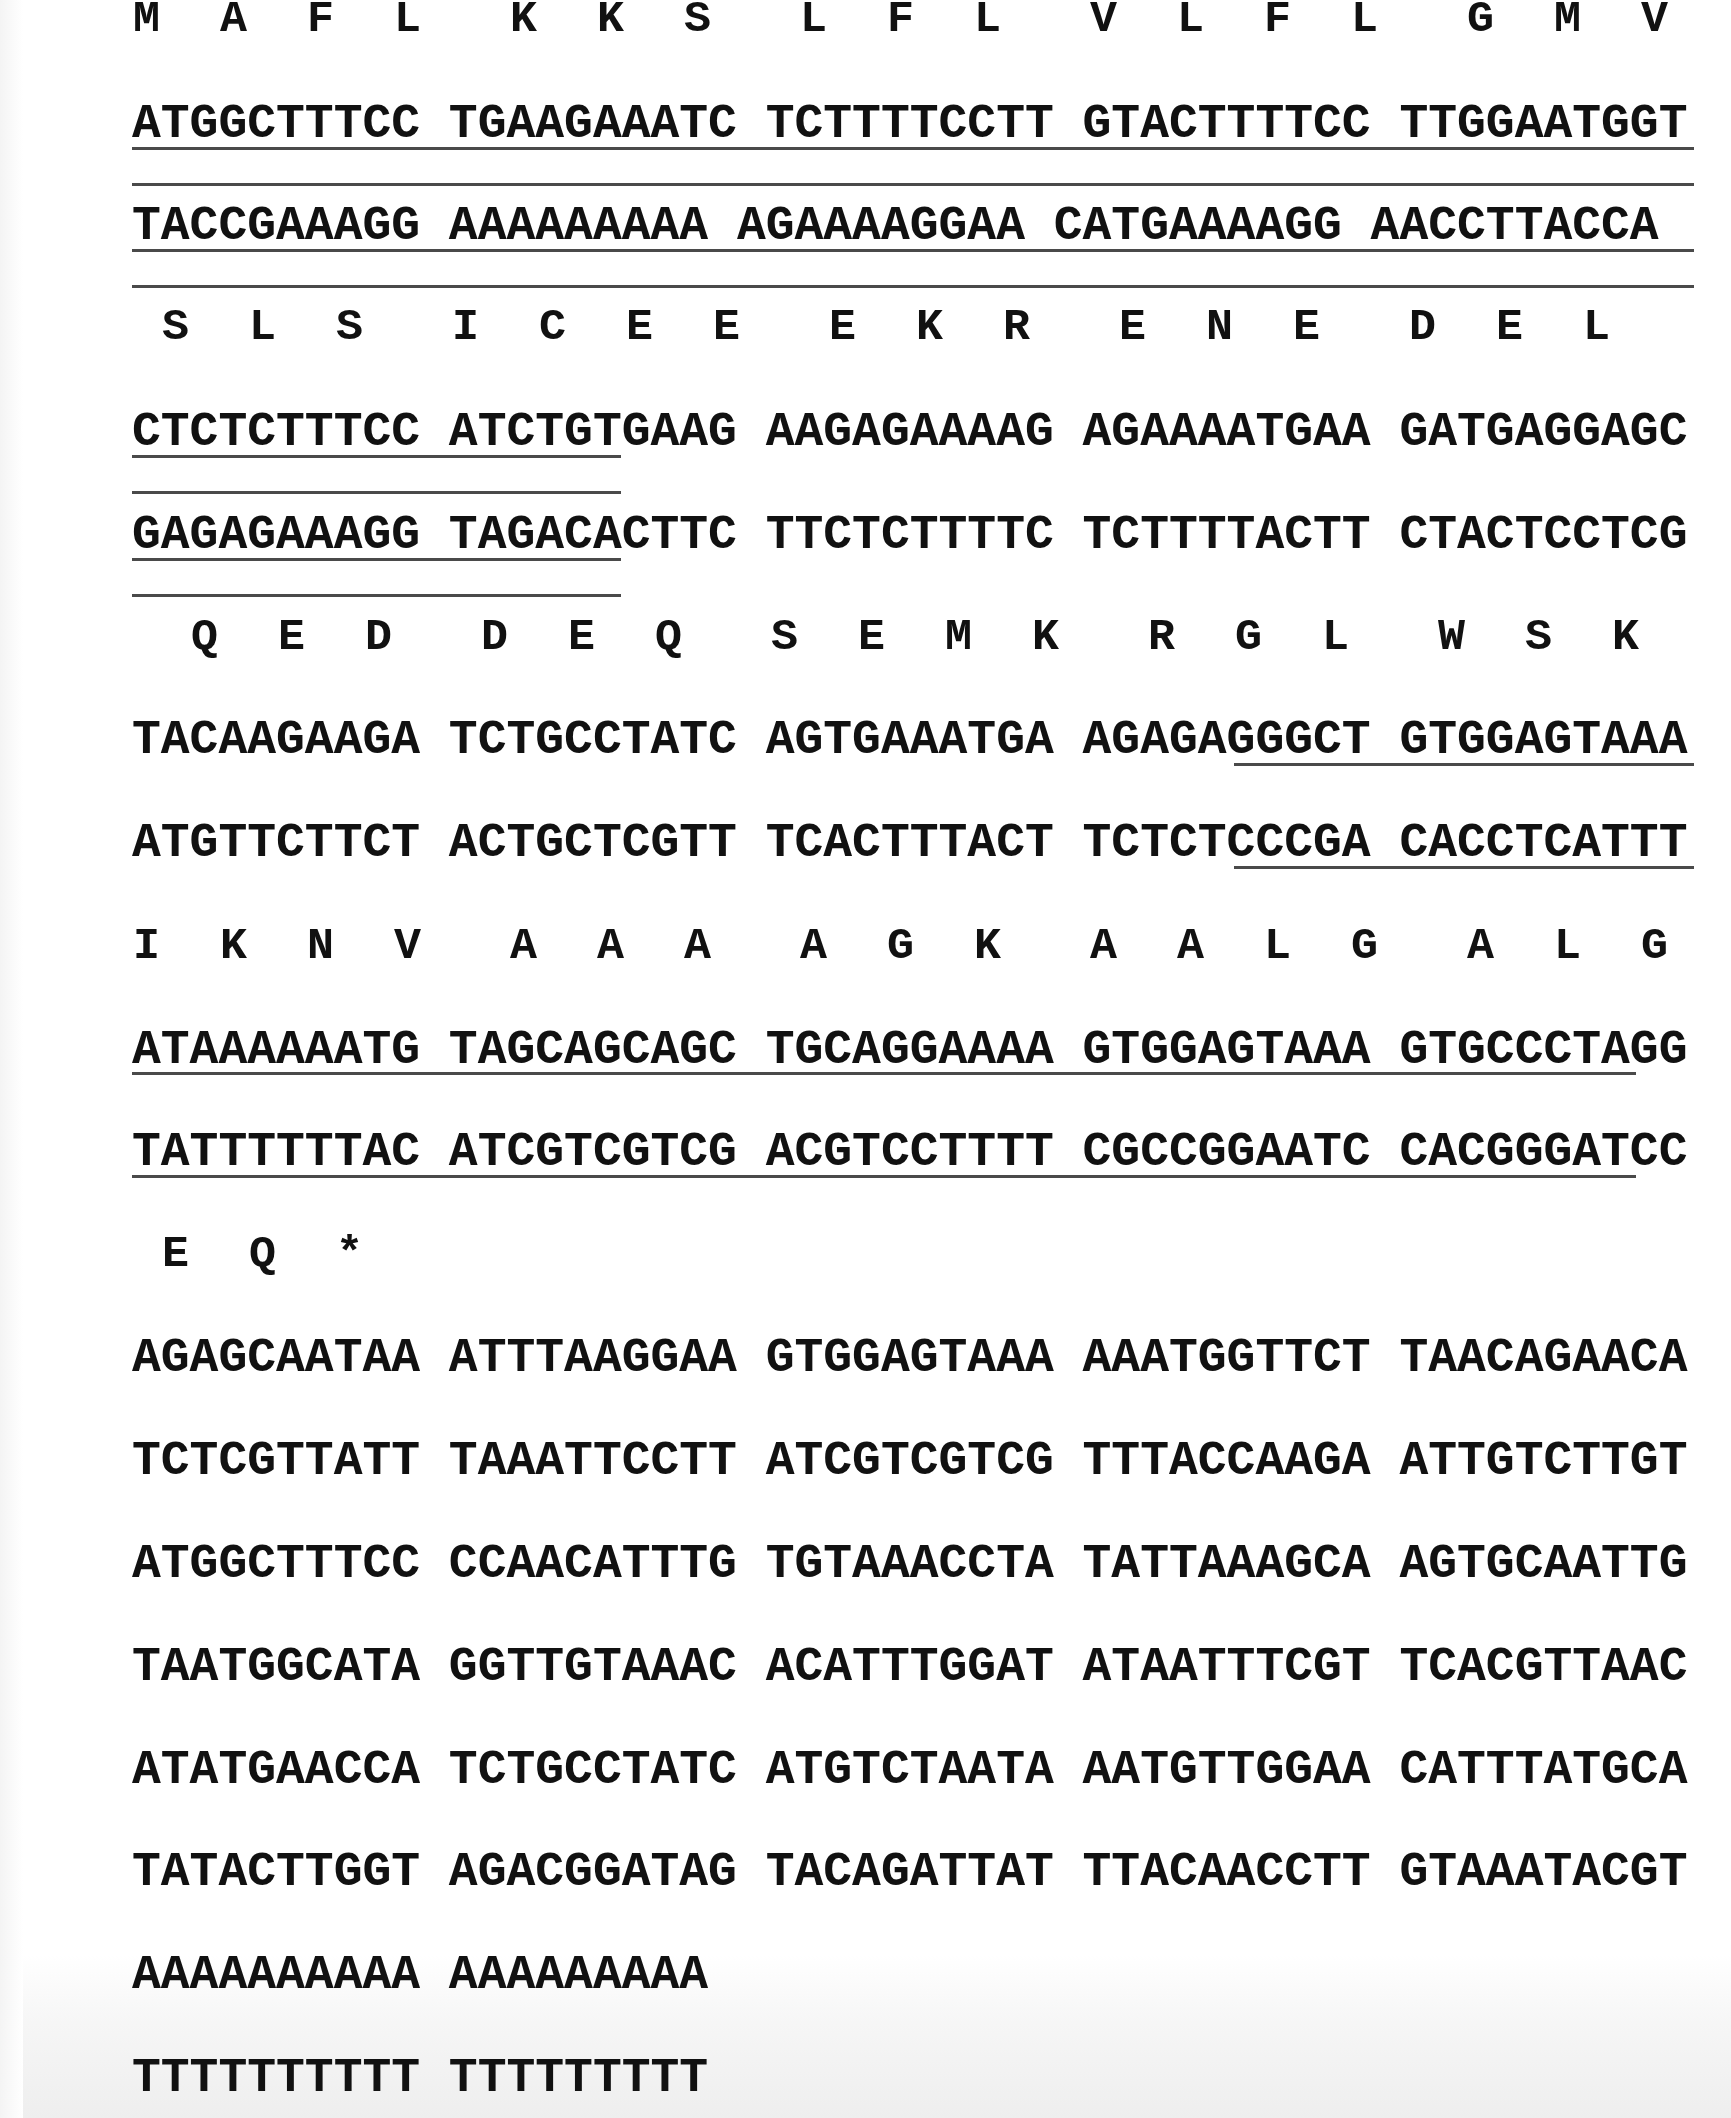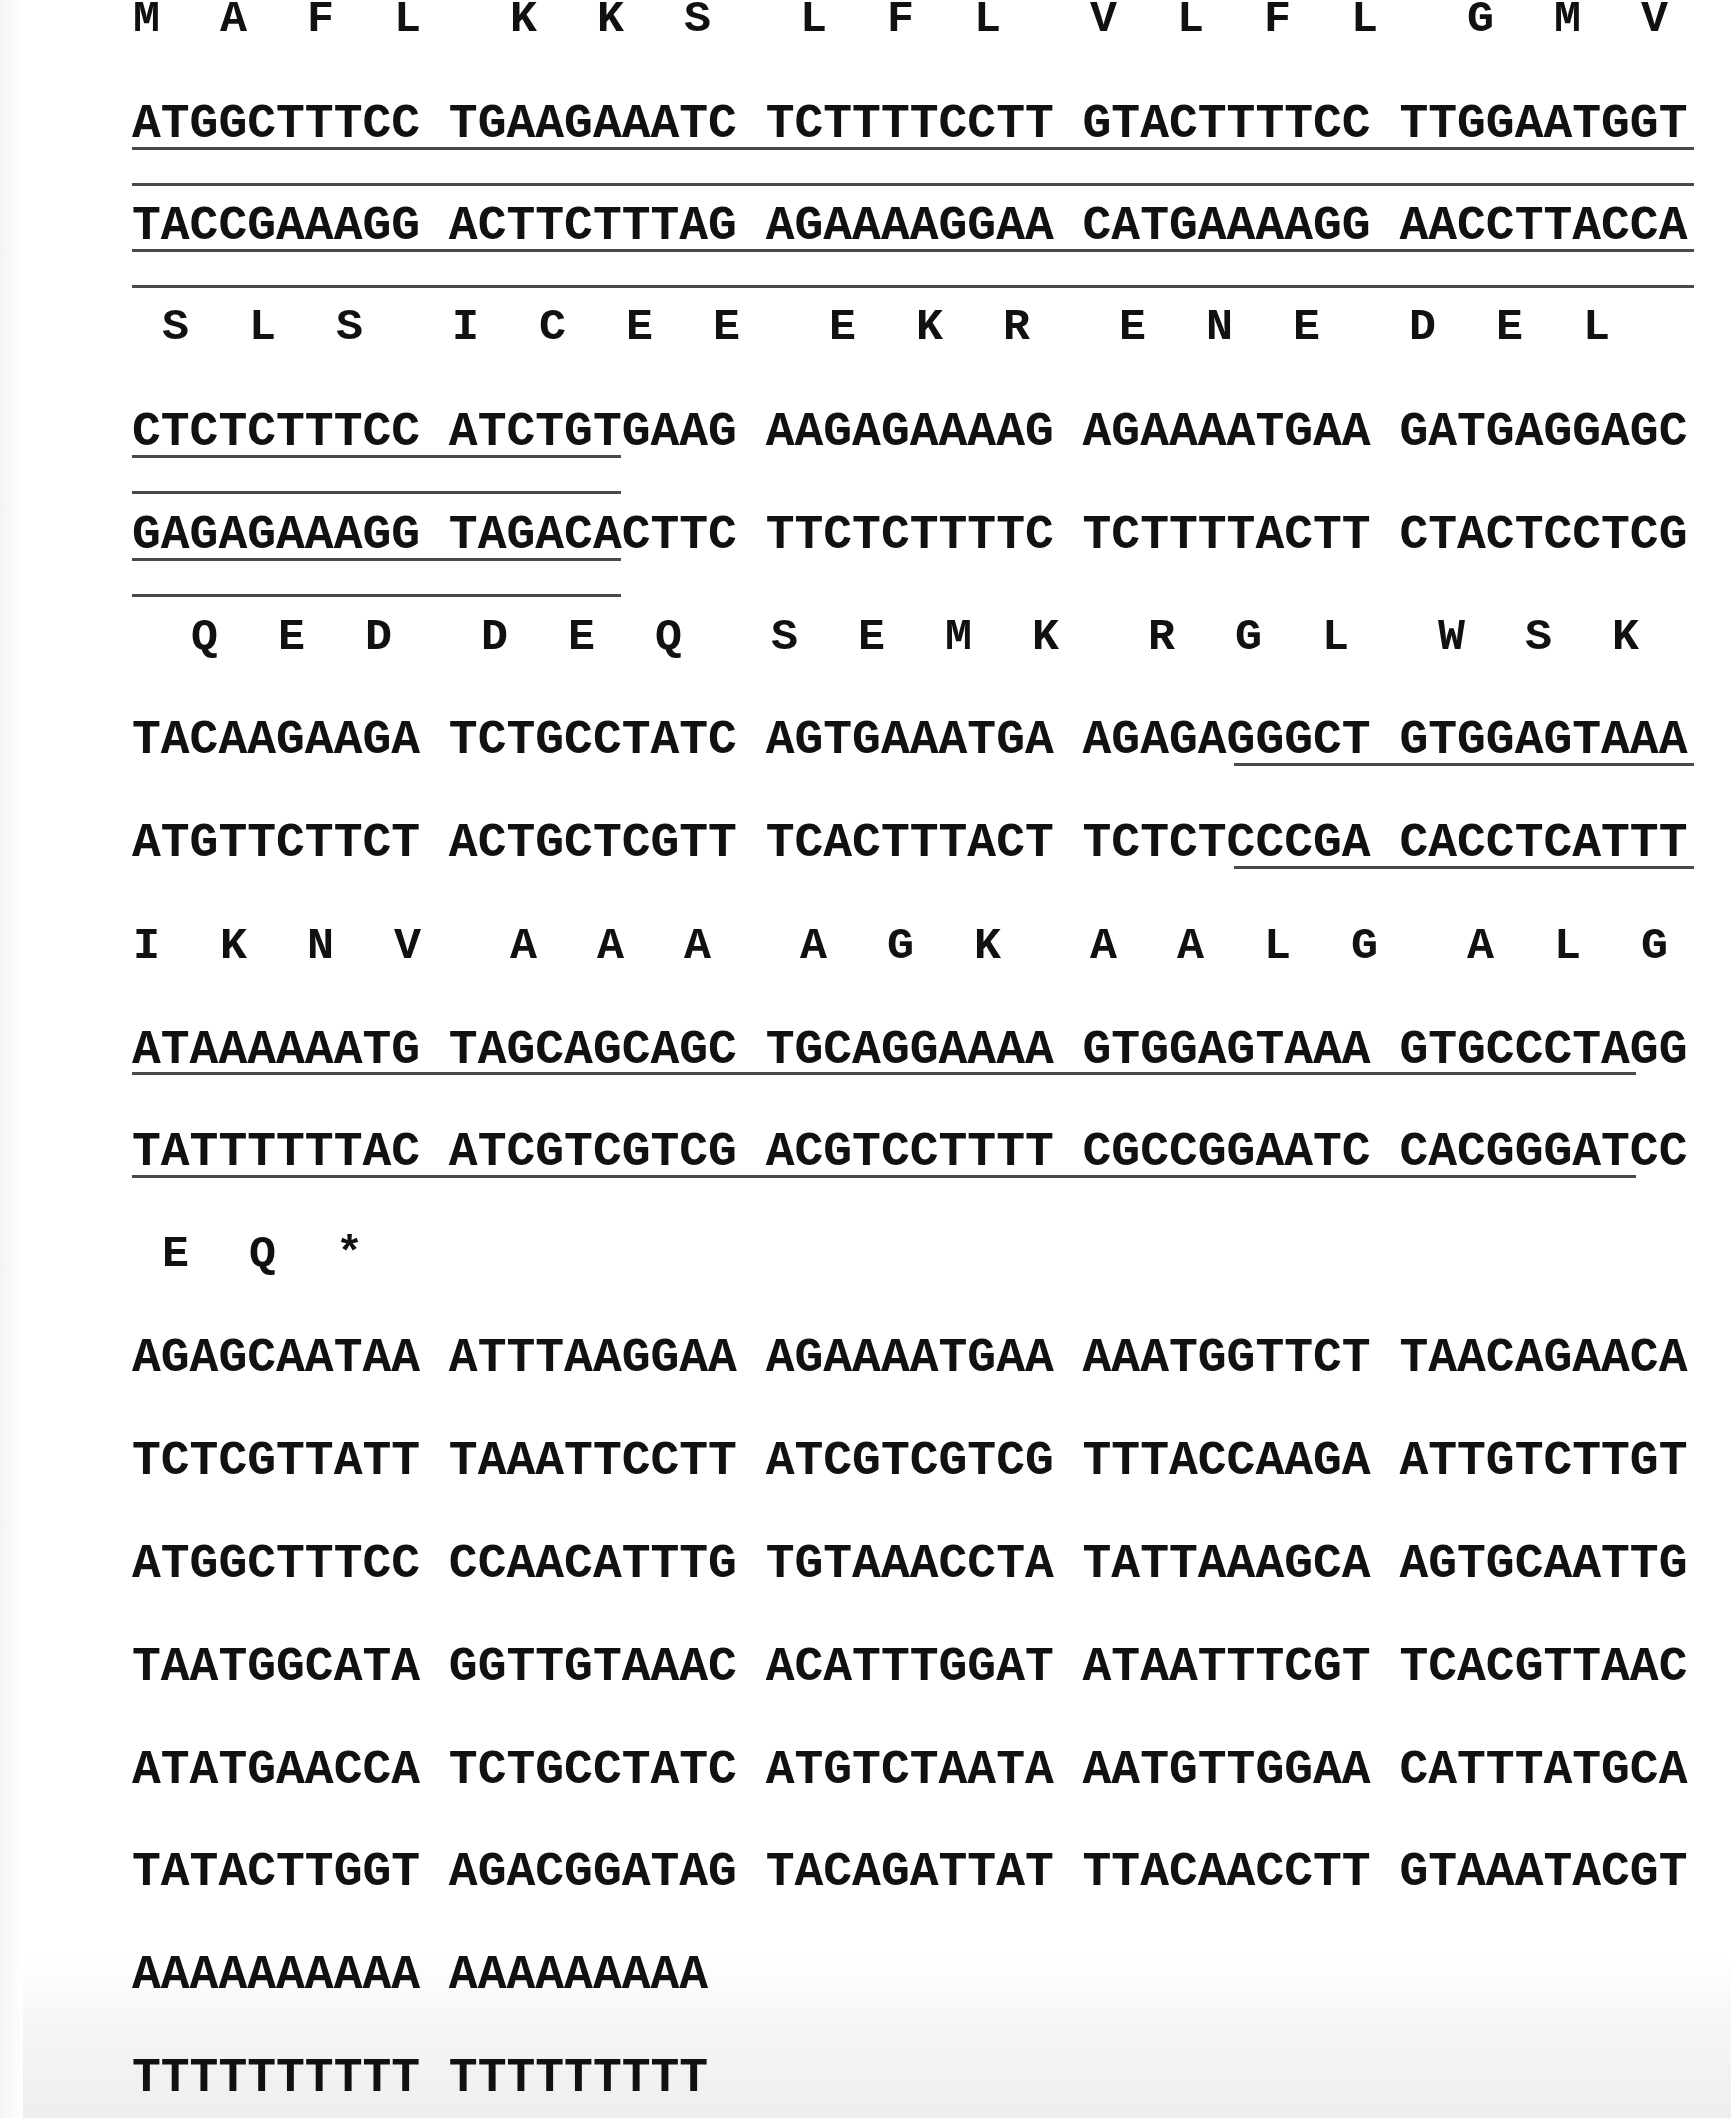--- a/index.html
+++ b/index.html
@@ -51,21 +51,21 @@
     </div>
   <div class="line" style="top:90px">
 
     <span class="seq">ATGGCTTTCC TGAAGAAATC TCTTTTCCTT GTACTTTTCC TTGGAATGGT</span>
   </div>
   <div class="ul-host">
       <div class="ul" style="left: 132px; width: 1562px; top: 147px;"></div>
       <div class="ul" style="left: 132px; width: 1562px; top: 183px;"></div>
     </div>
   <div class="line" style="top:192px">
-    <span class="seq">TACCGAAAGG ACTTCTTTAG AGAAAAGGAA CATGAAAAGG AACCTTACCA</span>
+    <span class="seq">TACCGAAAGG AAAAAAAAA AGAAAAGGAA CATGAAAAGG AACCTTACCA</span>
   </div>
   <div class="ul-host">
       <div class="ul" style="left: 132px; width: 1562px; top: 249px;"></div>
       <div class="ul" style="left: 132px; width: 1562px; top: 285px;"></div>
     </div>
 
   <div class="line" style="top:294px">
       <span class="aa" style="left: 161px;">S</span>
       <span class="aa" style="left: 248px;">L</span>
       <span class="aa" style="left: 335px;">S</span>
@@ -164,21 +164,21 @@
       <div class="ul" style="left: 132px; width: 1504px; top: 1175px;"></div>
     </div>
 
   <div class="line" style="top:1221px">
       <span class="aa" style="left: 161px;">E</span>
       <span class="aa" style="left: 248px;">Q</span>
       <span class="aa" style="left: 335px;">*</span>
     </div>
   <div class="line" style="top:1324px">
 
-    <span class="seq">AGAGCAATAA ATTTAAGGAA AGAAAATGAA AAATGGTTCT TAACAGAACA</span>
+    <span class="seq">AGAGCAATAA ATTTAAGGAA GTGGAGTAAA AAATGGTTCT TAACAGAACA</span>
   </div>
   <div class="line" style="top:1427px">
     <span class="seq">TCTCGTTATT TAAATTCCTT ATCGTCGTCG TTTACCAAGA ATTGTCTTGT</span>
   </div>
 
   <div class="line" style="top:1530px">
 
     <span class="seq">ATGGCTTTCC CCAACATTTG TGTAAACCTA TATTAAAGCA AGTGCAATTG</span>
   </div>
   <div class="line" style="top:1633px">

